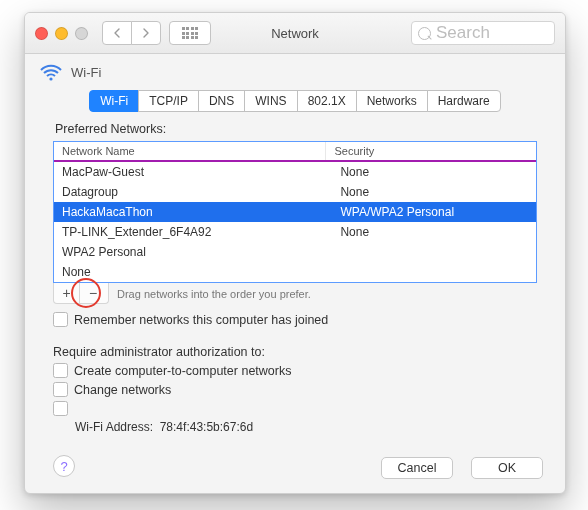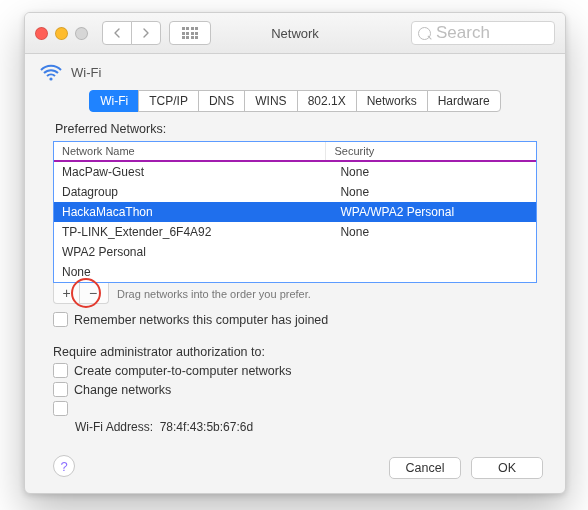--- a/index.html
+++ b/index.html
@@ -117,21 +117,21 @@
 
   .plain{margin:8px 0 0;}
   .addr{margin:4px 0 0 22px;font-size:12px;}
 
   .help{
     position:absolute;left:28px;bottom:16px;width:20px;height:20px;border:1px solid #c7c7c7;
     border-radius:50%;display:flex;align-items:center;justify-content:center;color:#8b6eff;font-size:13px;
     background:#fff;
   }
   .footer{
-    position:absolute;right:22px;bottom:14px;display:flex;gap:10px;
+    position:absolute;right:22px;bottom:14px;display:flex;gap:18px;
   }
   .btn{
     min-width:72px;height:22px;border:1px solid #c8c8c8;border-radius:5px;background:#fff;
     font-size:12.5px;color:#333;padding:0 12px;
   }
 </style>
 </head>
 <body>
 
 <div class="window">

